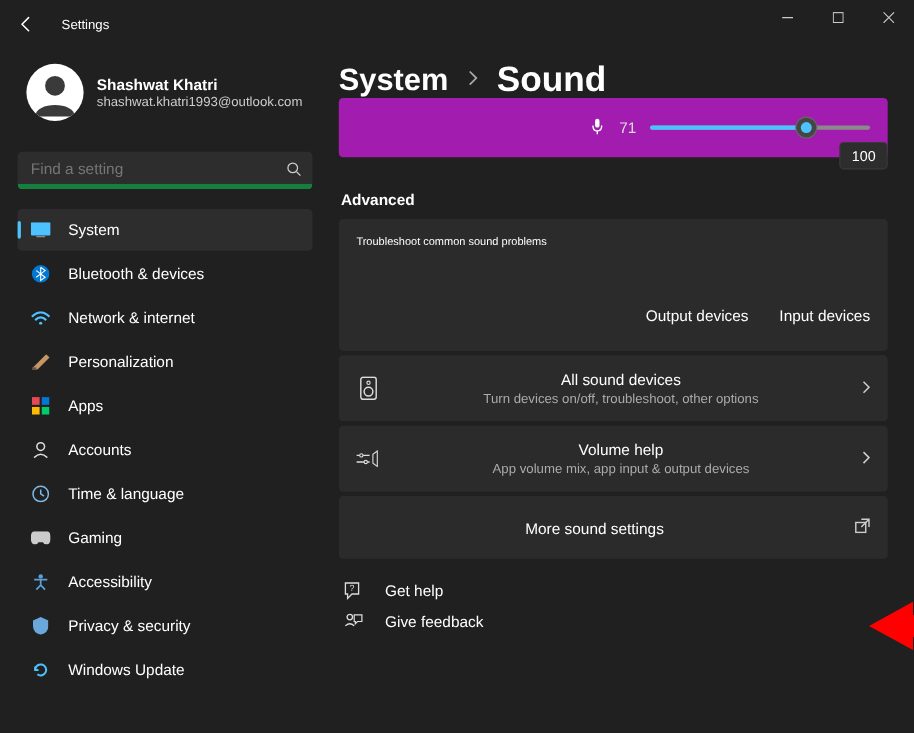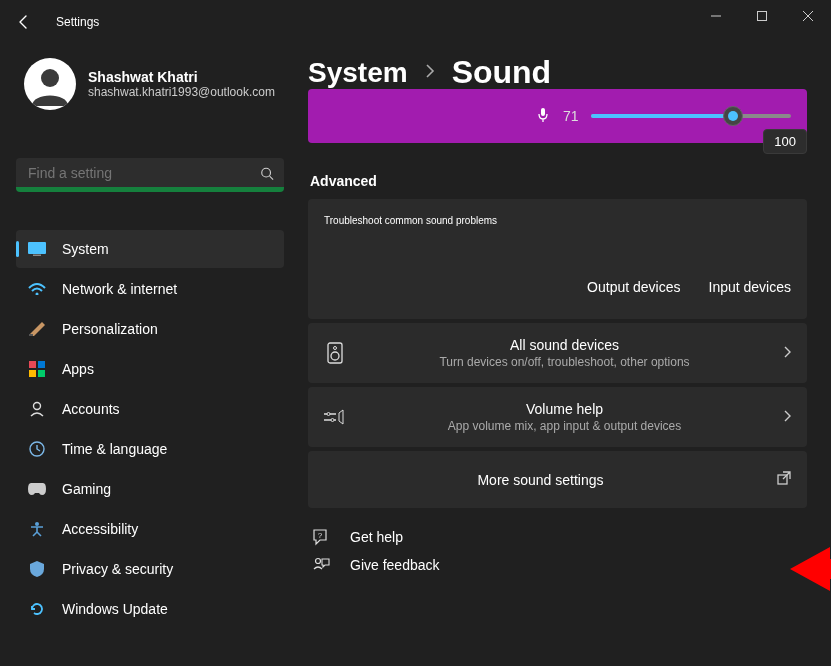--- a/index.html
+++ b/index.html
@@ -39,21 +39,20 @@
   
   .main {
     display: flex;
     height: calc(100% - 44px);
   }
   .sidebar {
     width: 300px;
     padding: 14px 16px 16px 16px;
     display: flex;
     flex-direction: column;
-    gap: 20px;
   }
   .profile {
     display: flex;
     align-items: center;
     gap: 12px;
     margin-bottom: 28px;
     margin-left: 8px;
   }
   .avatar {
     width: 52px; height: 52px;
@@ -282,20 +281,29 @@
         <span class="nav-icon">
             <svg width="18" height="14" viewBox="0 0 18 14">
               <rect x="0" y="0" width="18" height="12" rx="1" fill="#4cc2ff"></rect>
               <rect x="5" y="12.5" width="8" height="1.5" fill="#888"></rect>
             </svg>
           </span>
         <span class="nav-label">System</span>
       </div>
       <div class="nav-item">
         <span class="nav-icon">
+            <svg width="16" height="16" viewBox="0 0 16 16">
+              <circle cx="8" cy="8" r="8" fill="#0078d4"></circle>
+              <path d="M8 2 L12 5 L8 8 L12 11 L8 14 V2 M4 5 L8 8 M4 11 L8 8" stroke="#fff" stroke-width="1" fill="none"></path>
+            </svg>
+          </span>
+        <span class="nav-label">Bluetooth &amp; devices</span>
+      </div>
+      <div class="nav-item">
+        <span class="nav-icon">
             <svg width="18" height="12" viewBox="0 0 18 12">
               <path d="M1 5 Q9 -3 17 5" stroke="#4cc2ff" stroke-width="2" fill="none"></path>
               <path d="M4 8 Q9 3 14 8" stroke="#4cc2ff" stroke-width="2" fill="none"></path>
               <circle cx="9" cy="11" r="1.5" fill="#4cc2ff"></circle>
             </svg>
           </span>
         <span class="nav-label">Network &amp; internet</span>
       </div>
       <div class="nav-item">
         <span class="nav-icon">

